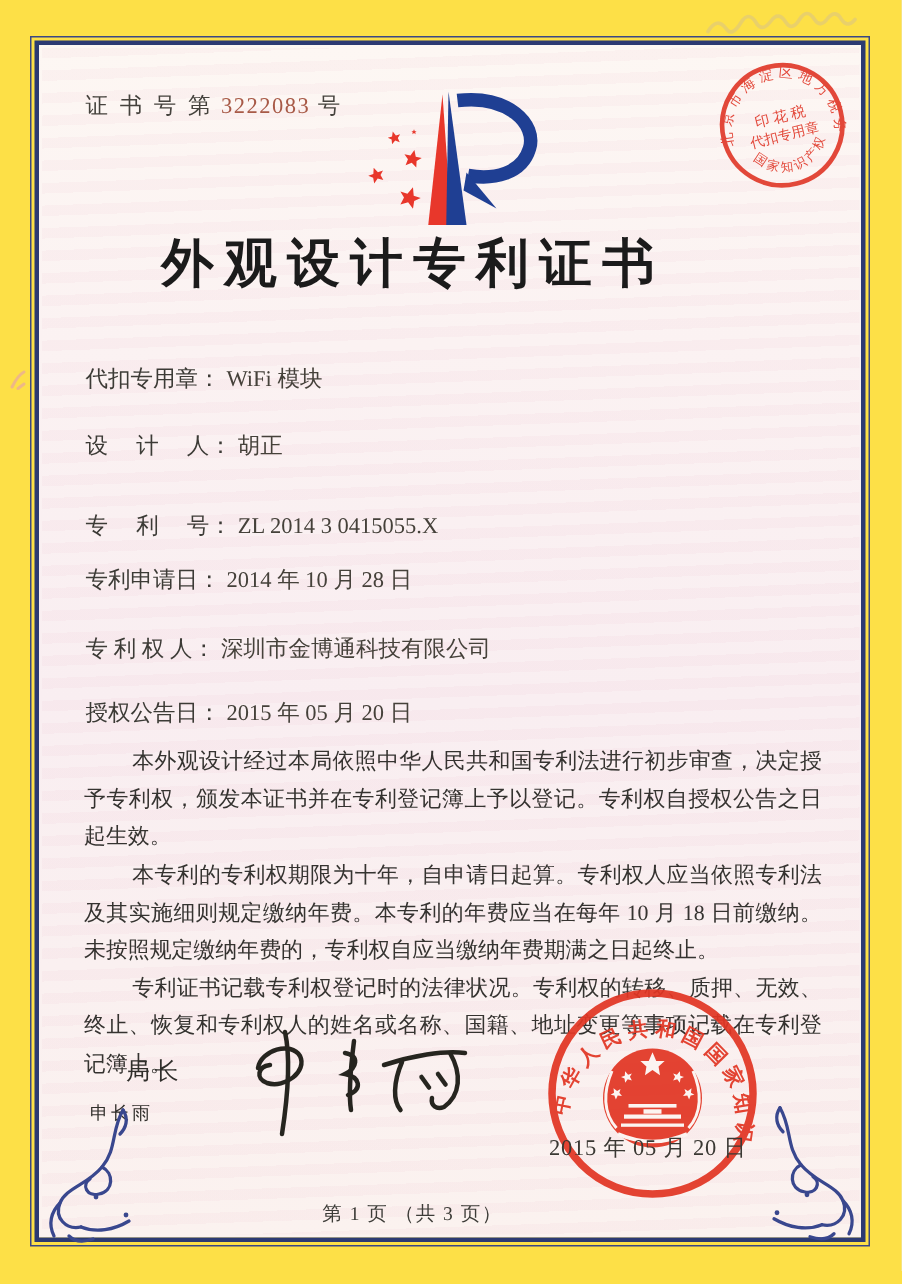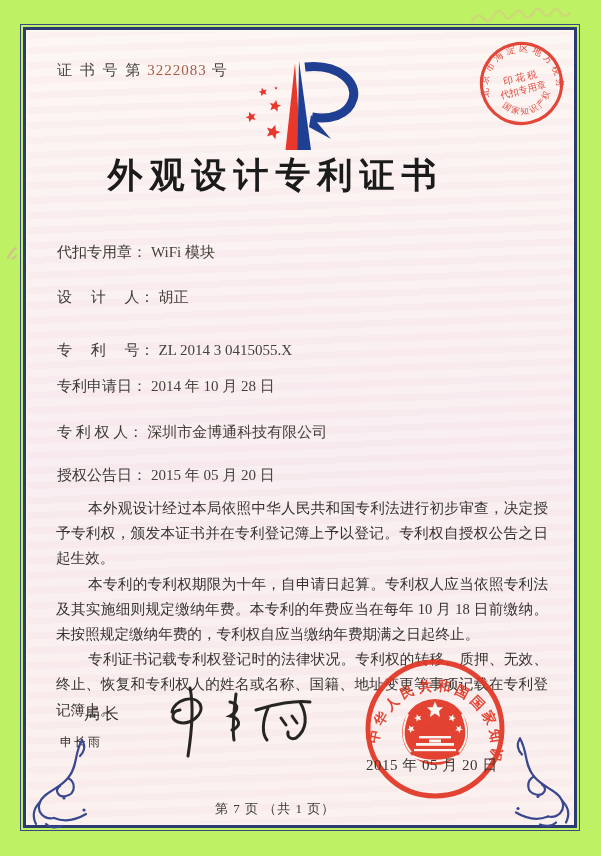--- a/index.html
+++ b/index.html
@@ -1,17 +1,17 @@
 <!DOCTYPE html>
 <html><head>
 <meta charset="utf-8">
 <style>
   html,body{margin:0;padding:0;}
   body{width:601px;height:856px;background:#e9e7e0;}
-  .page{position:relative;width:601px;height:856px;background:#bef264;overflow:hidden;
+  .page{position:relative;width:601px;height:856px;background:#fde047;overflow:hidden;
         font-family:"Liberation Serif","DejaVu Serif",serif;color:#35342f;}
   .frame{position:absolute;left:20px;top:24px;width:560px;height:807px;
          border:1.5px solid #3a4784;padding:2px;box-sizing:border-box;}
   .frame-inner{width:100%;height:100%;box-sizing:border-box;border:3.5px solid #2c3a72;
          background:linear-gradient(180deg,#fdf7f3 0%,#fbf2f2 25%,#f9eef1 55%,#fbf2ef 100%);}
   .tint{position:absolute;left:28px;top:32px;width:545px;height:791px;pointer-events:none;
         background:repeating-linear-gradient(178deg,rgba(228,160,185,0.07) 0 7px,rgba(255,255,255,0) 7px 15px);}
   .abs{position:absolute;}
   .cert-no{left:57px;top:61px;font-size:15px;letter-spacing:2px;color:#45423d;white-space:nowrap;}
   .cert-no .num{color:#a85a47;margin:0 5px;letter-spacing:1px;}
@@ -151,21 +151,21 @@
         <rect x="52" y="93" width="42" height="2.2" fill="#fdf5f2"></rect>
         <path d="M 46 58 C 40 72, 40 86, 49 96" fill="none" stroke="#fdf5f2" stroke-width="2"></path>
         <path d="M 100 58 C 106 72, 106 86, 97 96" fill="none" stroke="#fdf5f2" stroke-width="2"></path>
         <path d="M 50 100 Q 73 110 96 100" fill="none" stroke="#fdf5f2" stroke-width="2.4"></path>
       </g>
     </g>
   </svg>
 
   <div class="abs seal-date">2015 年 05 月 20 日</div>
 
-  <div class="abs footer">第 7 页 （共 1 页）</div>
+  <div class="abs footer">第 1 页 （共 3 页）</div>
 
   <svg class="abs" style="left:24px;top:736px;" width="70" height="95" viewBox="0 0 70 95">
     <g fill="none" stroke="#39478e" stroke-width="2.2" stroke-linecap="round">
       <path d="M 58 4 C 50 18, 54 30, 44 42 C 34 54, 20 56, 16 66 C 12 76, 20 84, 30 82"></path>
       <path d="M 44 42 C 52 46, 52 58, 42 60 C 34 62, 30 54, 36 50"></path>
       <path d="M 30 82 C 40 86, 52 84, 62 78"></path>
       <path d="M 16 66 C 10 72, 8 80, 12 88"></path>
       <path d="M 58 4 C 62 10, 60 16, 56 20"></path>
       <path d="M 22 88 C 26 92, 32 92, 38 90"></path>
     </g>

